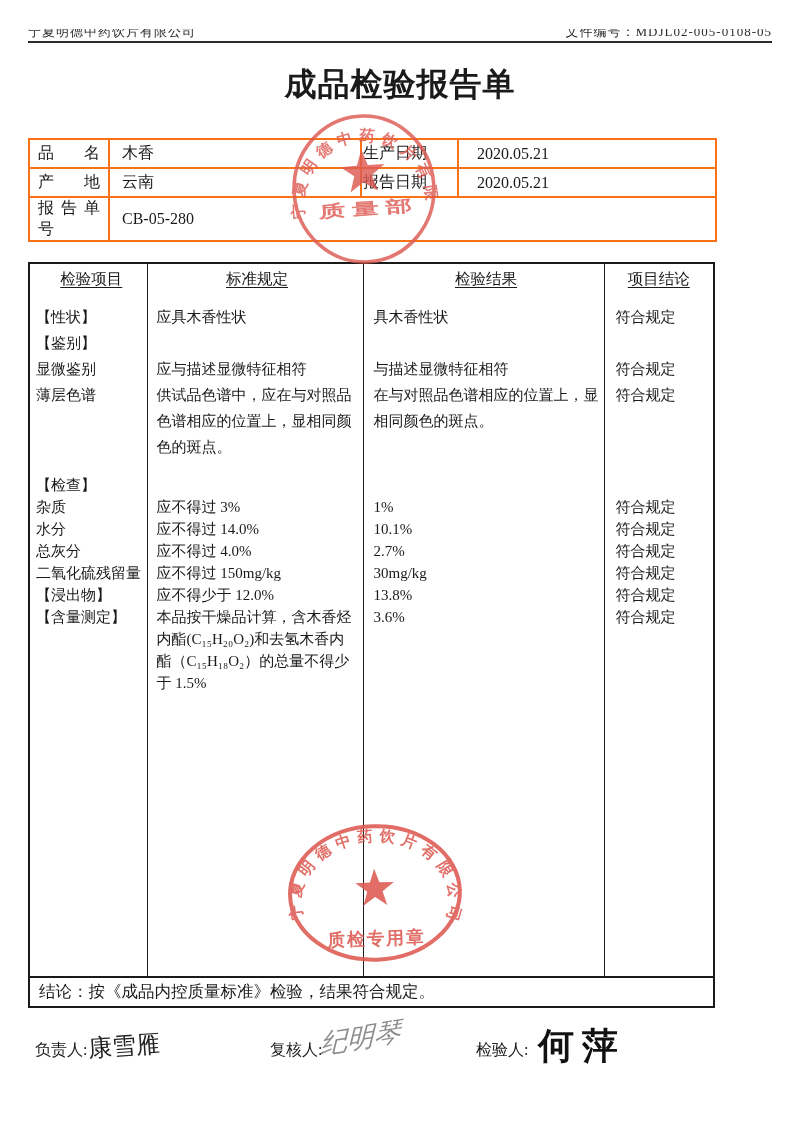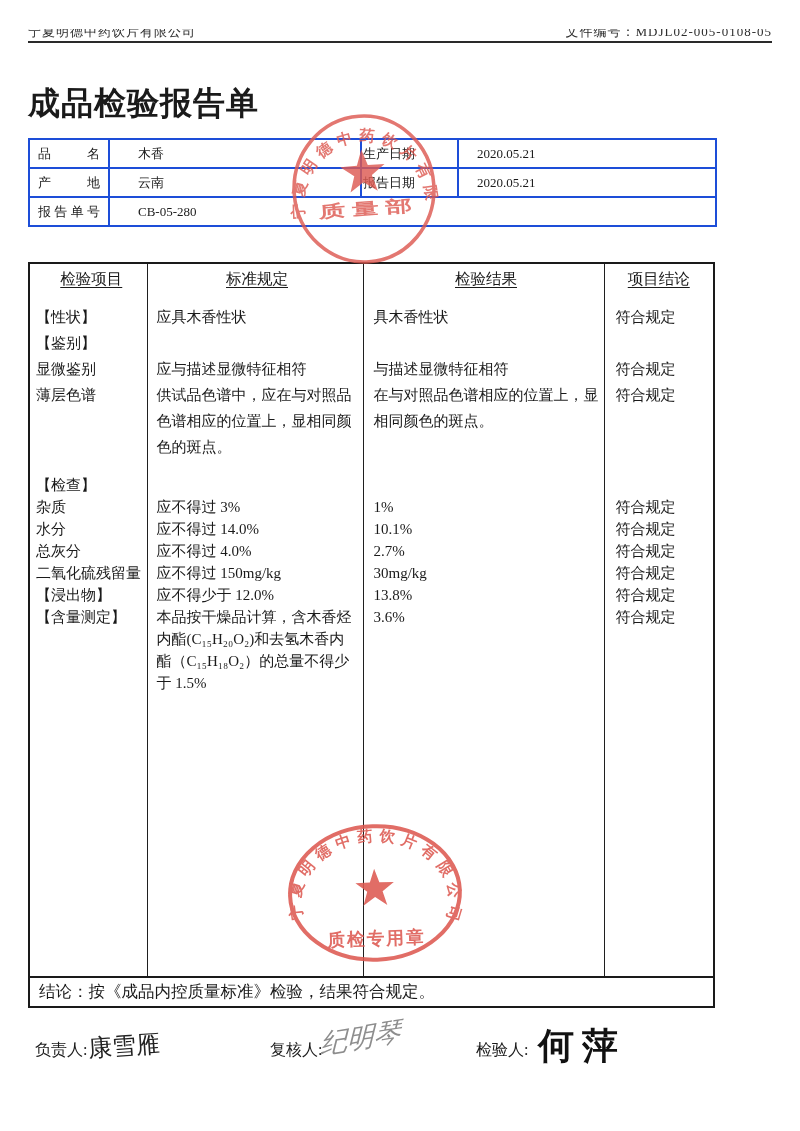--- a/index.html
+++ b/index.html
@@ -14,29 +14,29 @@
   
   .doc-header{
     position:absolute; left:28px; top:18px; width:744px; height:25px;
     border-bottom:2px solid #2a2a2a;
     display:flex; justify-content:space-between; align-items:flex-end;
   }
   .clip{ height:12px; overflow:hidden; display:inline-block; }
   .clip > span{ display:block; font-size:13px; line-height:19px; margin-top:-7px; color:#2c2c2c; letter-spacing:1px;}
   
   .title{
-    position:absolute; left:0; top:82px; width:744px; margin-left:28px;
-    font-size:32px; font-weight:bold; letter-spacing:1px;
+    position:absolute; left:0; top:63px; width:744px; margin-left:28px;
+    text-align:center; font-size:32px; font-weight:bold; letter-spacing:1px;
   }
   
   table{ border-collapse:collapse; table-layout:fixed; }
   .info-table{ position:absolute; left:28px; top:138px; width:687px; }
-  .info-table td{ border:2px solid #1d4ed8; height:29px; font-size:13px; vertical-align:middle; }
+  .info-table td{ border:2px solid #f97316; height:29px; font-size:16px; vertical-align:middle; }
   td.ilabel{ width:80px; padding:0 8px; text-align:justify; text-align-last:justify; }
-  td.ival  { width:252px; padding-left:28px; }
+  td.ival  { width:252px; padding-left:12px; }
   td.ilabel2{ width:97px; padding-left:1px; }
   td.ival2 { width:258px; padding-left:18px; }
   
   .insp-wrap{ position:absolute; left:28px; top:262px; width:687px; height:716px; border:2px solid #1a1a1a; }
   .insp-table{ width:683px; height:712px; }
   .insp-table td{ vertical-align:top; font-size:15px; }
   .insp-table td.c1{ width:117px; border-right:1.5px solid #1f1f1f; padding-left:6px; }
   .insp-table td.c2{ width:216px; border-right:1.5px solid #1f1f1f; padding-left:9px; padding-right:5px; }
   .insp-table td.c3{ width:241px; border-right:1.5px solid #1f1f1f; padding-left:10px; padding-right:5px; }
   .insp-table td.c4{ width:109px; padding-left:11px; }

